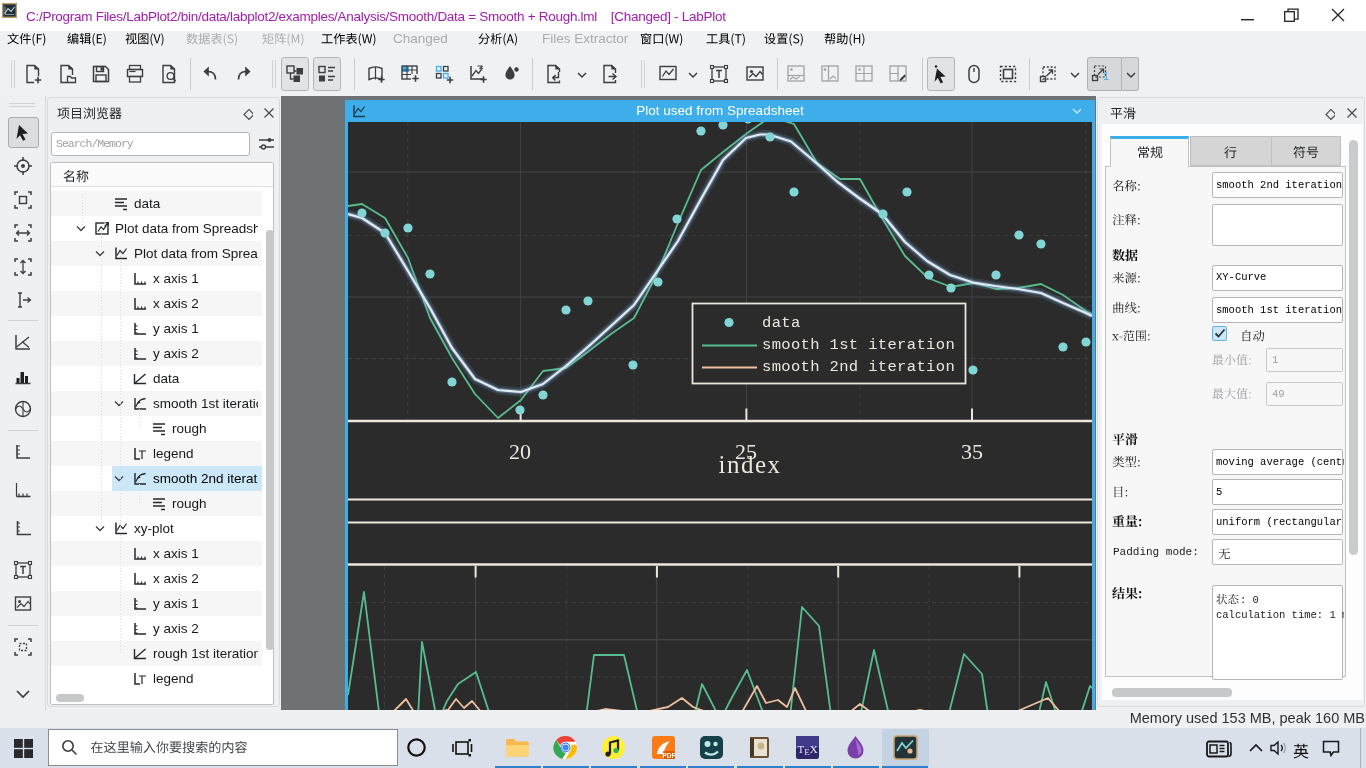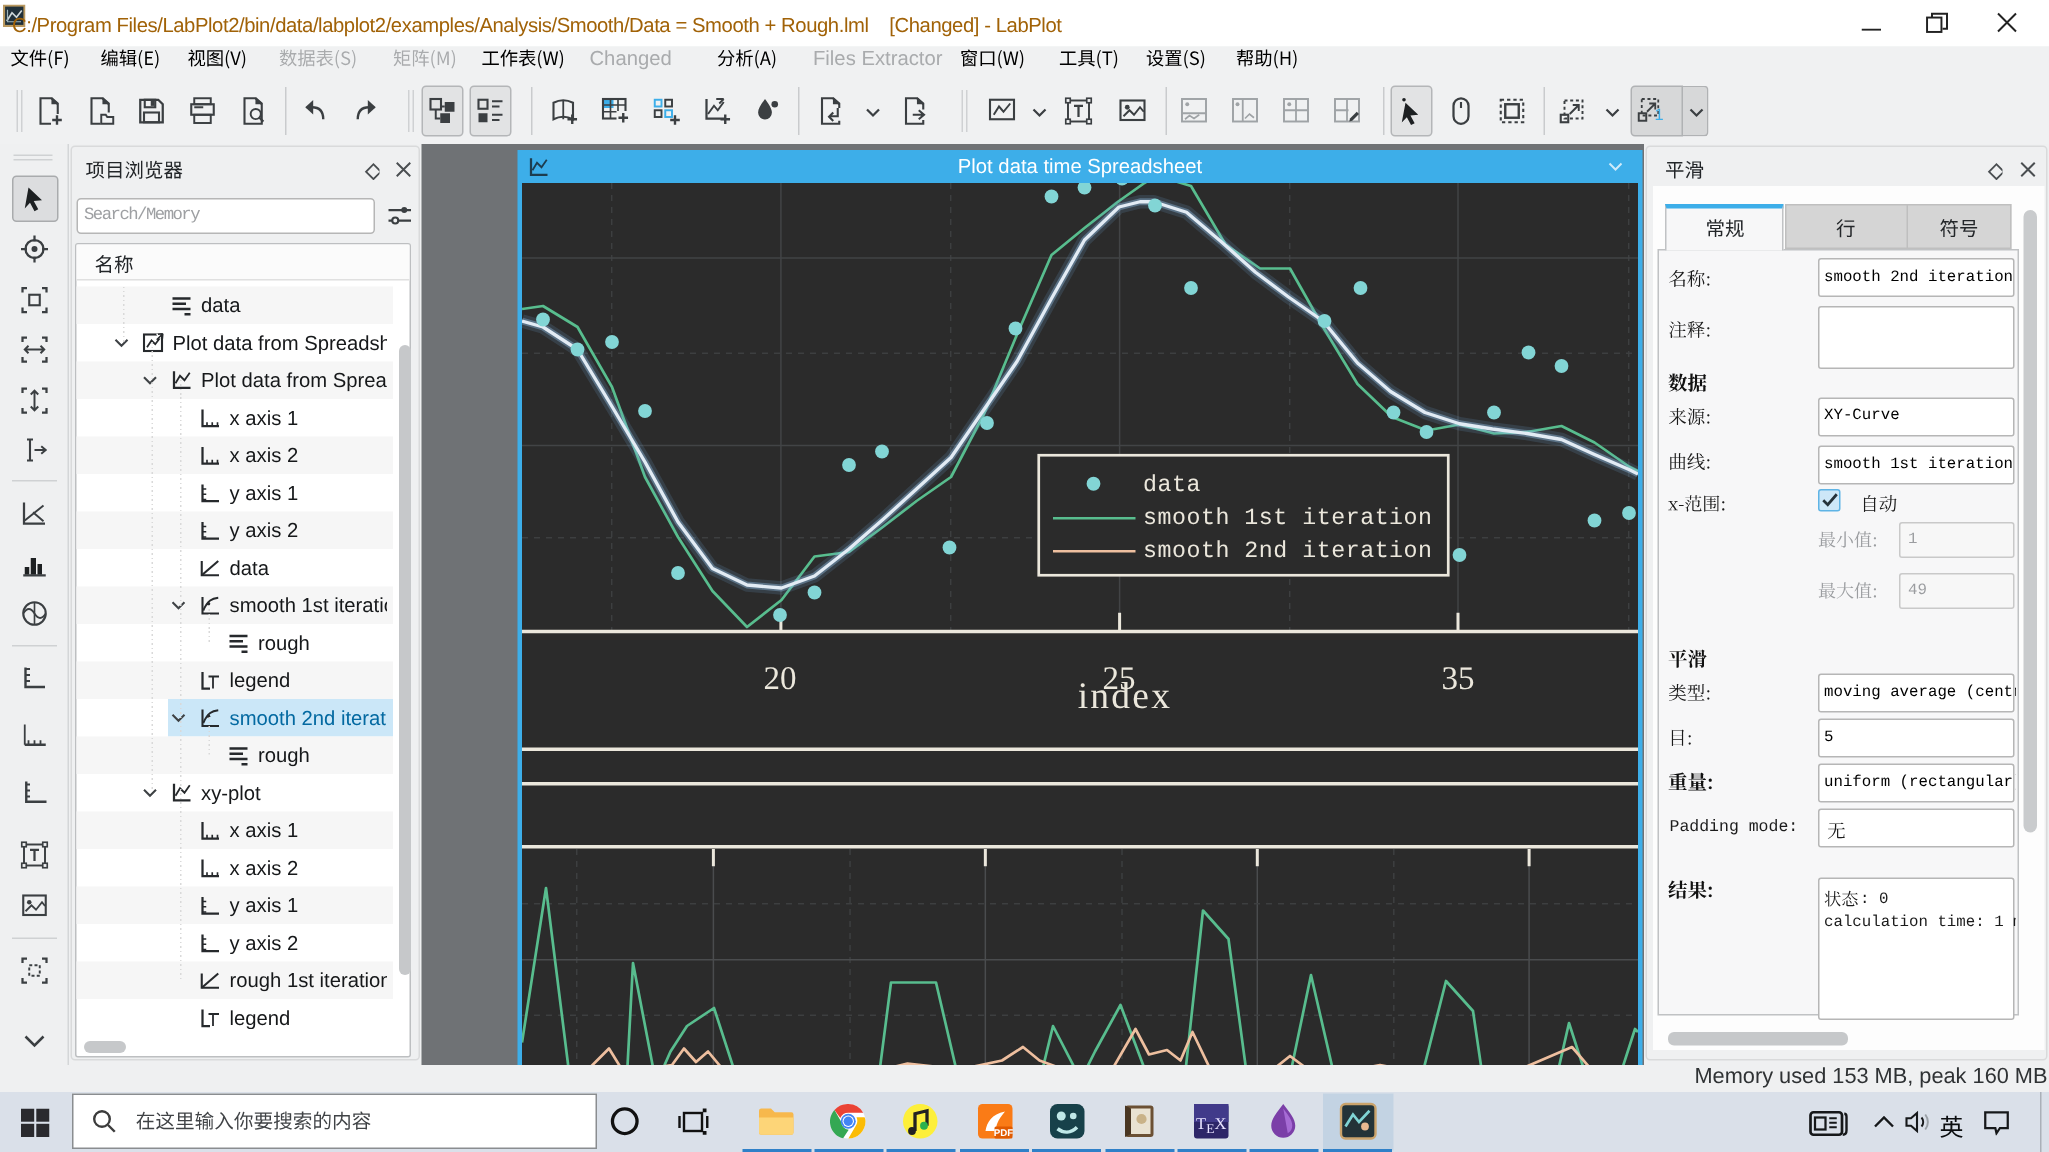--- a/index.html
+++ b/index.html
@@ -7,21 +7,21 @@
 .ib{position:absolute;border:1px solid #b6b6b6;background:#fff;border-radius:2px}
 .ibd{position:absolute;border:1px solid #c9c9c9;background:#f7f7f7;border-radius:2px}
 svg{display:block}
 </style></head><body>
 <div class="abs" style="left:0;top:0;width:1366px;height:31px;background:#fff"></div>
 <svg class="abs" style="left:2px;top:3px" width="15" height="15" viewBox="0 0 15 15">
 <rect x="0.7" y="0.7" width="13.6" height="13.6" fill="#20303a" stroke="#b9985f" stroke-width="1.4"></rect>
 <path d="M2.5 11L6 5.5 9 8.5 12.5 4" fill="none" stroke="#cfd8da" stroke-width="1.1"></path>
 <path d="M3 3.5v8h9" stroke="#9fb4ba" stroke-width="0.8" fill="none"></path>
   </svg>
-<div class="abs" style="left:8px;top:9px;font-size:13.5px;color:#a16207;letter-spacing:-0.28px">C:/Program Files/LabPlot2/bin/data/labplot2/examples/Analysis/Smooth/Data = Smooth + Rough.lml&nbsp;&nbsp;&nbsp;&nbsp;[Changed] - LabPlot</div>
+<div class="abs" style="left:26px;top:9px;font-size:13.5px;color:#a21caf;letter-spacing:-0.28px">C:/Program Files/LabPlot2/bin/data/labplot2/examples/Analysis/Smooth/Data = Smooth + Rough.lml&nbsp;&nbsp;&nbsp;&nbsp;[Changed] - LabPlot</div>
 <svg class="abs" style="left:1241px;top:19px" width="13" height="2" viewBox="0 0 13 2">
     <rect width="13" height="1.4" fill="#222"></rect>
   </svg>
 <svg class="abs" style="left:1284px;top:8px" width="15" height="14" viewBox="0 0 15 14">
     <rect x="0.7" y="3.7" width="9.6" height="9.6" fill="none" stroke="#222" stroke-width="1.3"></rect>
     <path d="M4 3.7V1.2h10v10h-3" fill="none" stroke="#222" stroke-width="1.3"></path>
   </svg>
 <svg class="abs" style="left:1331px;top:8px" width="14" height="14" viewBox="0 0 14 14">
     <path d="M1 1L13 13M13 1L1 13" stroke="#222" stroke-width="1.3"></path>
   </svg>
@@ -446,21 +446,21 @@
 <div class="abs" style="left:153px;top:446px;font-size:13.5px;color:#16181a;white-space:nowrap;overflow:hidden;width:105px">legend</div>
 <div class="abs" style="left:112px;top:466px;width:150px;height:25px;background:#cbe7f8"></div>
 <svg class="abs" style="left:113px;top:475px" width="12" height="8" viewBox="0 0 12 8">
     <path d="M2 1.5l4 4 4-4" fill="none" stroke="#3f4346" stroke-width="1.4"></path>
   </svg>
 <svg class="abs" style="left:133px;top:471px" width="15" height="15" viewBox="0 0 15 15">
     <path d="M2 2v11h11" fill="none" stroke="#26292c" stroke-width="1.4"></path>
     <path d="M2.5 11c3-7 6-8 10-8.5" fill="none" stroke="#26292c" stroke-width="1.3"></path>
     <circle cx="6" cy="6.5" r="1.2" fill="#26292c"></circle>
   </svg>
-<div class="abs" style="left:153px;top:471px;font-size:13.5px;color:#0369a1;white-space:nowrap;overflow:hidden;width:105px">smooth 2nd iterat</div>
+<div class="abs" style="left:153px;top:471px;font-size:13.5px;color:#000000;white-space:nowrap;overflow:hidden;width:105px">smooth 2nd iterat</div>
 <div class="abs" style="left:51px;top:491px;width:211px;height:25px;background:#f6f6f6"></div>
 <svg class="abs" style="left:152px;top:496px" width="15" height="15" viewBox="0 0 15 15">
     <path d="M1 3h12M1 6.5h9M1 10h12M9 13.5h4" stroke="#26292c" stroke-width="1.6" fill="none"></path>
   </svg>
 <div class="abs" style="left:172px;top:496px;font-size:13.5px;color:#16181a;white-space:nowrap;overflow:hidden;width:86px">rough</div>
 <svg class="abs" style="left:94px;top:525px" width="12" height="8" viewBox="0 0 12 8">
     <path d="M2 1.5l4 4 4-4" fill="none" stroke="#3f4346" stroke-width="1.4"></path>
   </svg>
 <svg class="abs" style="left:114px;top:521px" width="15" height="15" viewBox="0 0 15 15">
     <path d="M2 1.5v11h11" fill="none" stroke="#26292c" stroke-width="1.5"></path>
@@ -507,21 +507,21 @@
 <div class="abs" style="left:139px;top:478px;width:1px;height:25px;background:repeating-linear-gradient(#d9d9d9 0 1px,transparent 1px 3px)"></div>
 <div class="abs" style="left:266px;top:230px;width:8px;height:420px;background:#c6c8ca;border-radius:4px"></div>
 <div class="abs" style="left:56px;top:694px;width:28px;height:8px;background:#c6c8ca;border-radius:4px"></div>
 <div class="abs" style="left:281px;top:96px;width:815px;height:614px;background:#6f7275"></div>
 <div class="abs" style="left:345px;top:100px;width:750px;height:610px;background:#3daee9"></div>
 <div class="abs" style="left:348px;top:122px;width:744px;height:588px;background:#2b2b2b"></div>
 <svg class="abs" style="left:352px;top:104px" width="15" height="15" viewBox="0 0 15 15">
     <path d="M2 1.5v11h11" fill="none" stroke="#1d3d4f" stroke-width="1.5"></path>
     <polyline points="3,9.5 6,4.5 9,7.5 12.5,2.5" fill="none" stroke="#1d3d4f" stroke-width="1.2"></polyline>
   </svg>
-<div class="abs" style="left:345px;top:103px;width:750px;height:17px;text-align:center;font-size:13.5px;color:#fff">Plot data time Spreadsheet</div>
+<div class="abs" style="left:345px;top:103px;width:750px;height:17px;text-align:center;font-size:13.5px;color:#fff">Plot used from Spreadsheet</div>
 <svg class="abs" style="left:1072px;top:108px" width="10" height="7" viewBox="0 0 10 7">
     <path d="M1 1l4 4 4-4" fill="none" stroke="#cfeafa" stroke-width="1.3"></path>
   </svg>
 <svg class="abs" style="left:348px;top:122px" width="744" height="588" viewBox="348 122 744 588" fill="none">
     <line x1="407.8" y1="122" x2="407.8" y2="420" stroke="#3d3f40" stroke-width="1" stroke-dasharray="4 4"></line>
     <line x1="633.8" y1="122" x2="633.8" y2="420" stroke="#3d3f40" stroke-width="1" stroke-dasharray="4 4"></line>
     <line x1="859.8" y1="122" x2="859.8" y2="420" stroke="#3d3f40" stroke-width="1" stroke-dasharray="4 4"></line>
     <line x1="1085.8" y1="122" x2="1085.8" y2="420" stroke="#3d3f40" stroke-width="1" stroke-dasharray="4 4"></line>
     <line x1="520.6" y1="122" x2="520.6" y2="420" stroke="#424446" stroke-width="1"></line>
     <line x1="746.4" y1="122" x2="746.4" y2="420" stroke="#424446" stroke-width="1"></line>

